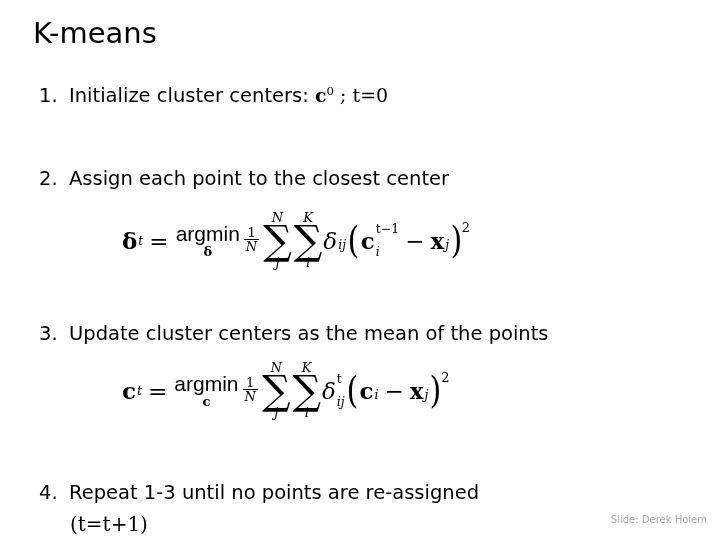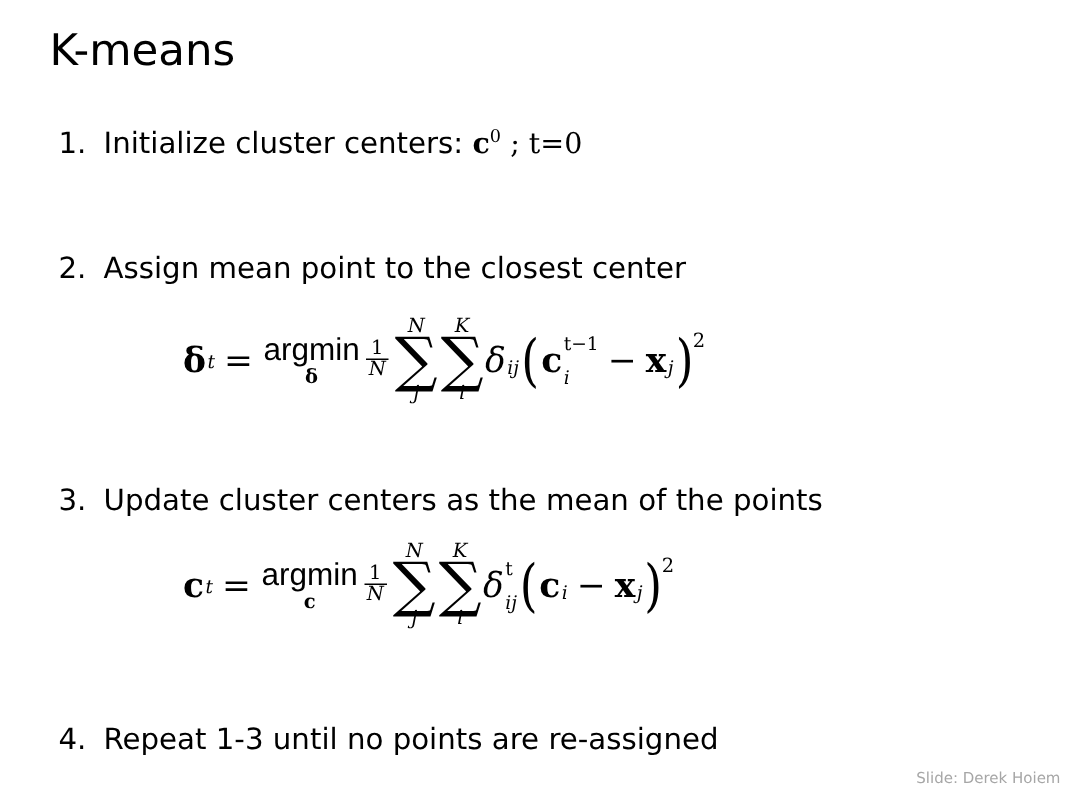--- a/index.html
+++ b/index.html
@@ -235,21 +235,21 @@
 
   <div class="bullet bullet-1">
     <span class="num">1.</span>
     <span class="txt">
       <span>Initialize cluster centers: </span><span class="mathinline"><span class="vec">c</span><sup>0</sup><span> ; t=0</span></span>
     </span>
   </div>
 
   <div class="bullet bullet-2">
     <span class="num">2.</span>
-    <span class="txt">Assign mean point to the closest center</span>
+    <span class="txt">Assign each point to the closest center</span>
   </div>
 
   <div class="equation eq-1">
     <span class="eq-part vecb">δ</span>
       <span class="supsolo">t</span>
     <span class="eqsign">=</span>
     <span class="argmin">
       <span class="op">argmin</span>
       <span class="lim">δ</span>
     </span>
@@ -325,16 +325,17 @@
     <span class="paren-close-wrap">
         <span class="paren">)</span>
         <span class="paren-exp">2</span>
       </span>
   </div>
 
   <div class="bullet bullet-4">
     <span class="num">4.</span>
     <span class="txt">Repeat 1-3 until no points are re-assigned</span>
   </div>
+  <div class="subline">(t=t+1)</div>
 
   <div class="credit">Slide: Derek Hoiem</div>
 
 </div>
 
 </body></html>

